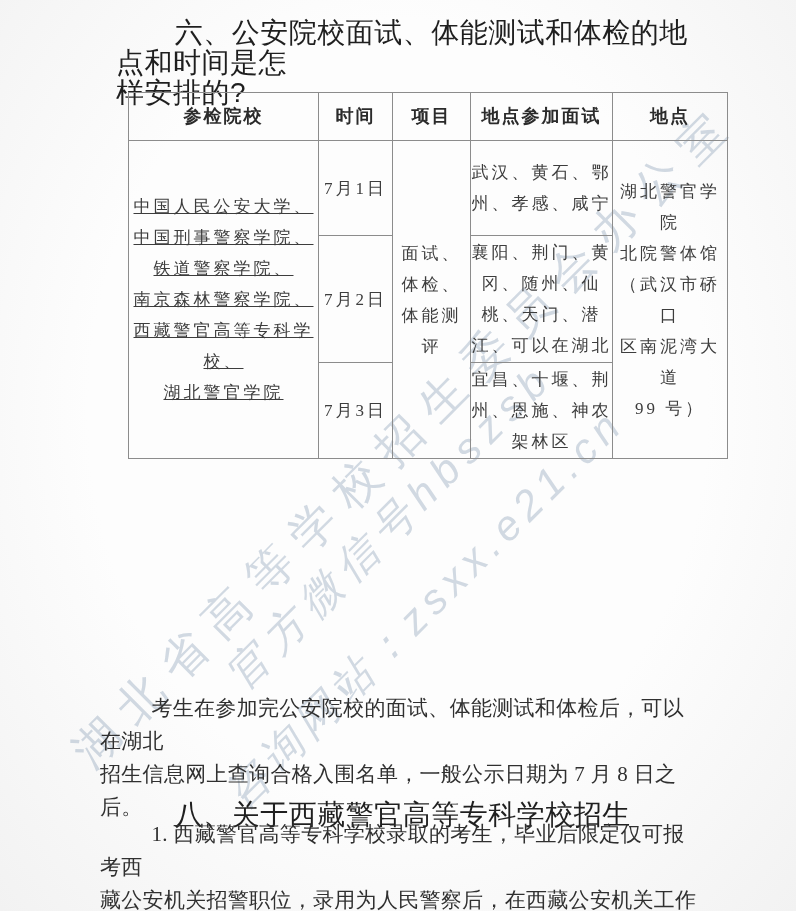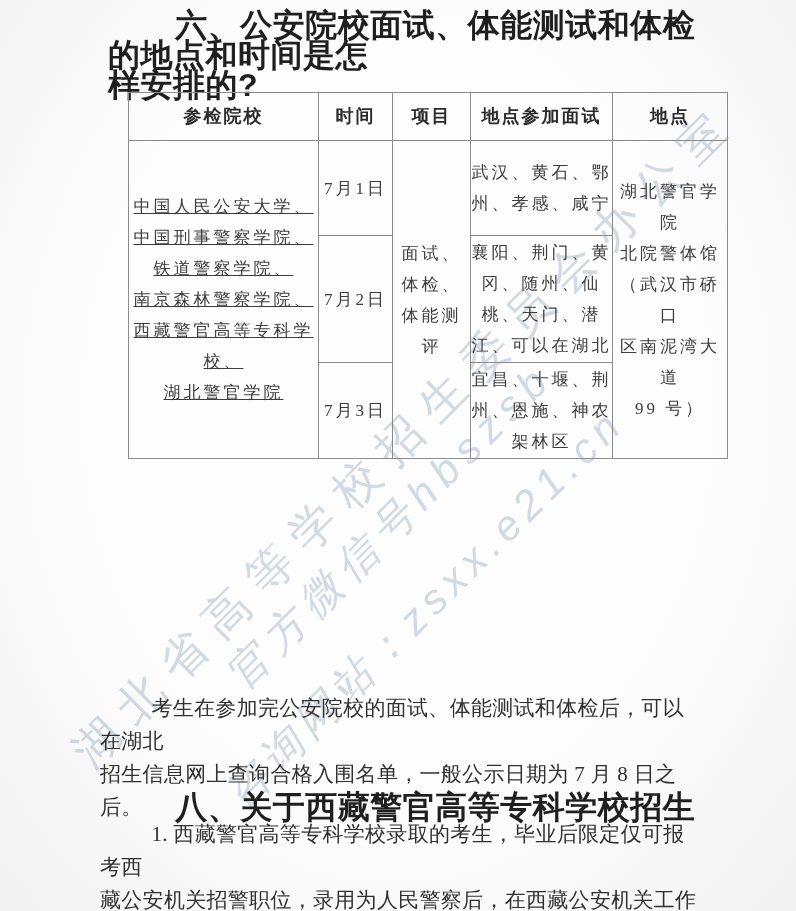--- a/index.html
+++ b/index.html
@@ -16,22 +16,22 @@
   .wm{position:absolute;z-index:0;pointer-events:none;
       transform:rotate(-45deg);text-align:center;
       font-family:"Liberation Sans","DejaVu Sans",sans-serif;
       white-space:nowrap;}
   .wm-1{left:-55px;top:405px;width:920px;font-size:46px;letter-spacing:15px;}
   .wm-2{left:60px;top:498px;width:660px;font-size:42px;letter-spacing:9px;font-style:italic;}
   .wm-3{left:45px;top:580px;width:760px;font-size:42px;letter-spacing:7px;font-style:italic;}
   
   .blk{position:absolute;left:100px;width:600px;z-index:1;white-space:pre-line;}
   .hd{font-family:"Liberation Sans","DejaVu Sans",sans-serif;
-      font-weight:700;color:#1f1f1f;font-size:32px;line-height:30px;
-      text-indent:2.1em;letter-spacing:0.5px;margin:8px;}
+      font-weight:400;color:#1f1f1f;font-size:28px;line-height:30px;
+      text-indent:2.1em;letter-spacing:0.5px;margin:16px;}
   .para{font-size:21px;line-height:34px;color:#303030;
         text-indent:2.45em;letter-spacing:0.3px;margin:0;}
   #h6{top:2px;}
   #h7{top:498px;}
   #p7a{top:562px;}
   #p7b{top:692px;line-height:33px;}
   #h8{top:784px;}
   #p8a{top:818px;line-height:33px;}
   
   table.sched{

